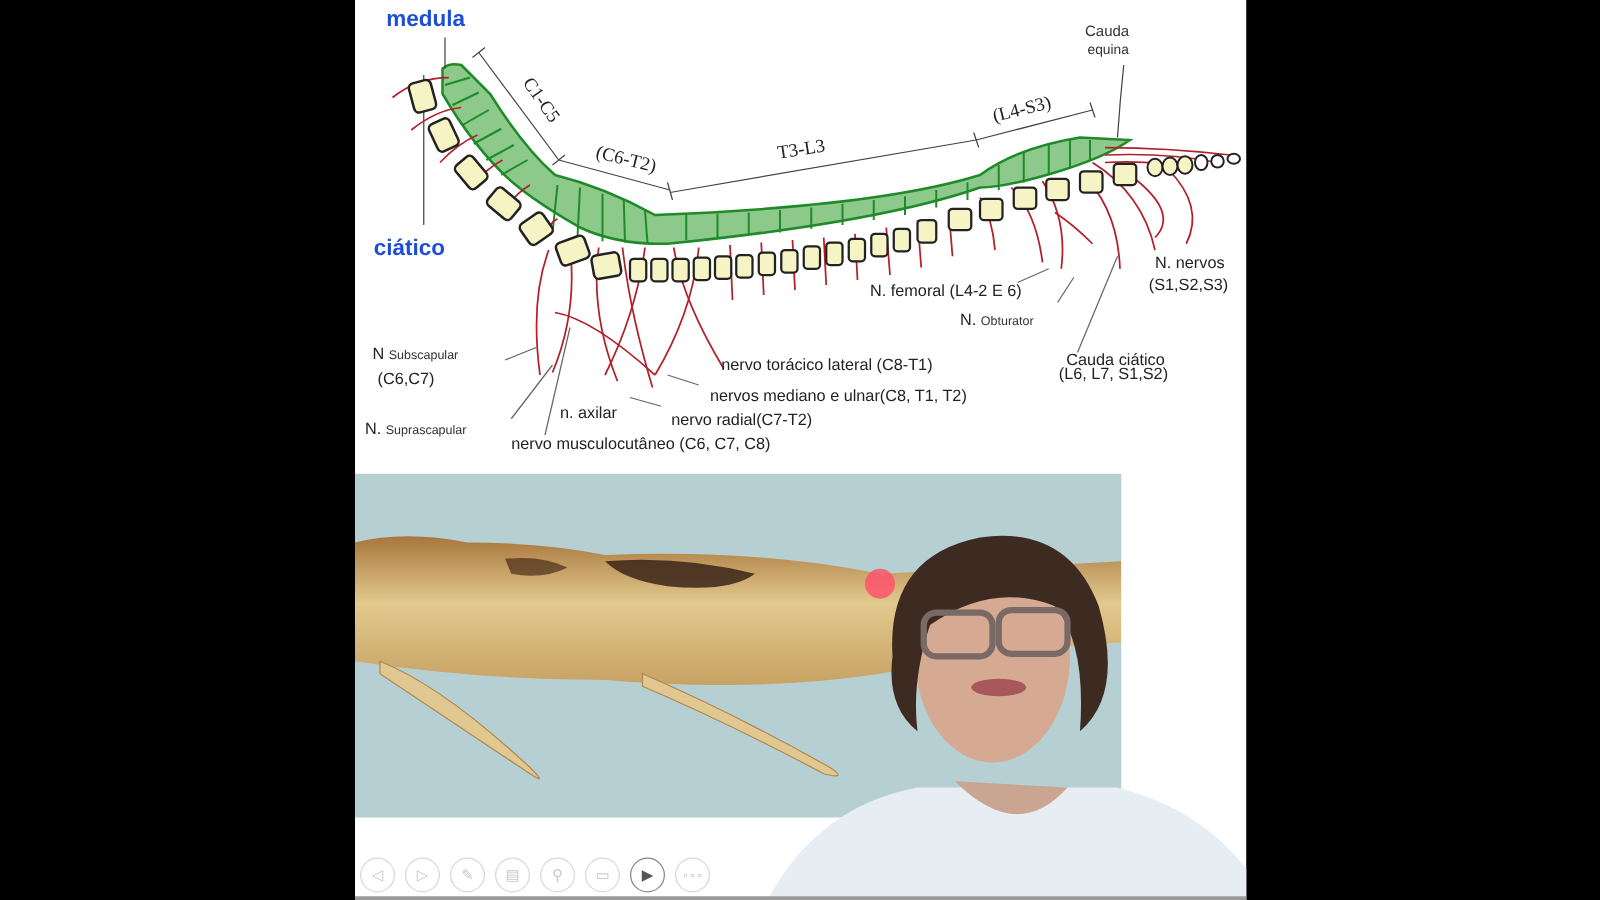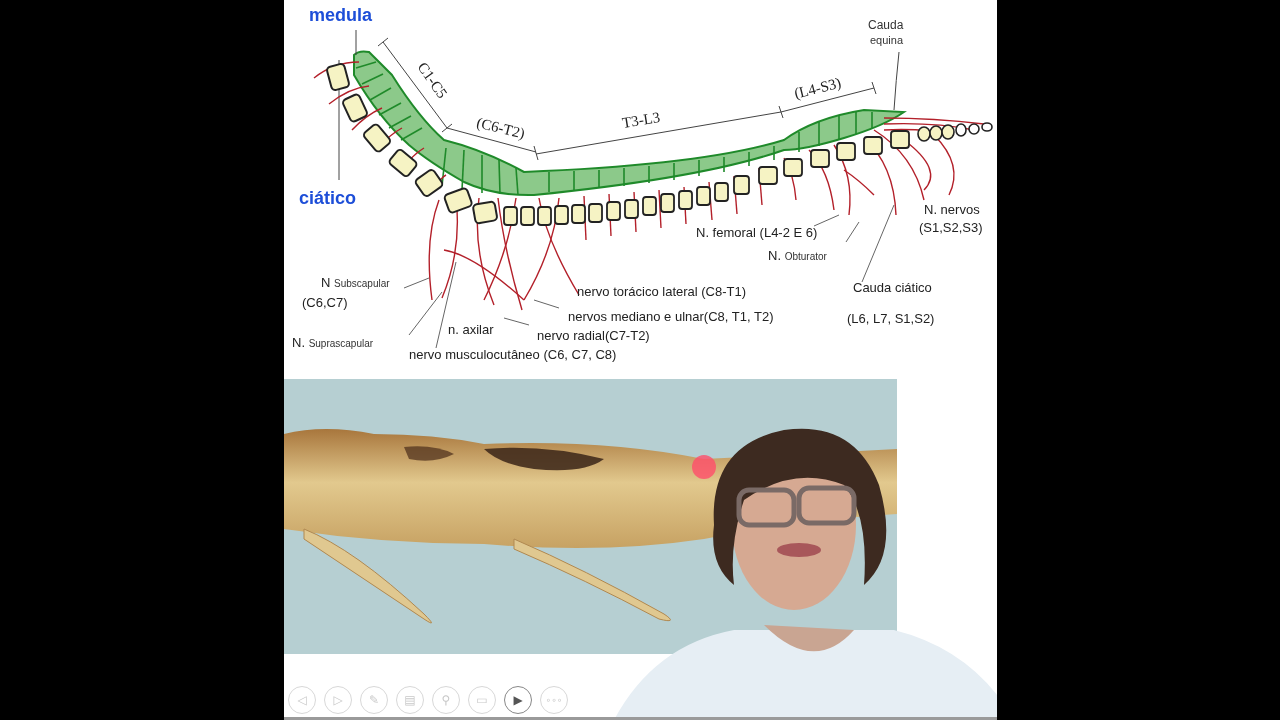--- a/index.html
+++ b/index.html
@@ -169,41 +169,41 @@
 
     <div class="lbl bold" style="left:25px;top:5px;font-size:18px;">medula</div>
     <div class="lbl bold" style="left:15px;top:188px;font-size:18px;">ciático</div>
     <div class="lbl serif" style="left:128px;top:72px;font-size:15px;transform:rotate(55deg);">C1-C5</div>
     <div class="lbl serif" style="left:192px;top:120px;font-size:15px;transform:rotate(14deg);">(C6-T2)</div>
     <div class="lbl serif" style="left:338px;top:112px;font-size:15px;transform:rotate(-9deg);">T3-L3</div>
     <div class="lbl serif" style="left:510px;top:80px;font-size:15px;transform:rotate(-14deg);">(L4-S3)</div>
     <div class="lbl small" style="left:584px;top:19px;font-size:12px;">Cauda</div>
     <div class="lbl small" style="left:586px;top:34px;font-size:11px;">equina</div>
 
-    <div class="lbl" style="left:14px;top:276px;font-size:13px;margin-left:23px;">
+    <div class="lbl" style="left:14px;top:276px;font-size:13px;">
       <span>N</span>
       <span class="small">Subscapular</span>
     </div>
     <div class="lbl" style="left:18px;top:296px;font-size:13px;">(C6,C7)</div>
     <div class="lbl" style="left:8px;top:336px;font-size:13px;">
       <span>N.</span>
       <span class="small">Suprascapular</span>
     </div>
     <div class="lbl" style="left:164px;top:323px;font-size:13px;">n. axilar</div>
     <div class="lbl" style="left:125px;top:348px;font-size:13px;">nervo musculocutâneo (C6, C7, C8)</div>
     <div class="lbl" style="left:253px;top:329px;font-size:13px;">nervo radial(C7-T2)</div>
     <div class="lbl" style="left:284px;top:310px;font-size:13px;">nervos mediano e ulnar(C8, T1, T2)</div>
     <div class="lbl" style="left:293px;top:285px;font-size:13px;">nervo torácico lateral  (C8-T1)</div>
     <div class="lbl" style="left:412px;top:226px;font-size:13px;">N. femoral (L4-2 E 6)</div>
     <div class="lbl" style="left:484px;top:249px;font-size:13px;">
       <span>N.</span>
       <span class="small">Obturator</span>
     </div>
     <div class="lbl" style="left:569px;top:281px;font-size:13px;">Cauda ciático</div>
-    <div class="lbl" style="left:563px;top:312px;font-size:13px;">(L6, L7, S1,S2)</div>
+    <div class="lbl" style="left:563px;top:292px;font-size:13px;">(L6, L7, S1,S2)</div>
     <div class="lbl" style="left:640px;top:203px;font-size:13px;">N. nervos</div>
     <div class="lbl" style="left:635px;top:221px;font-size:13px;">(S1,S2,S3)</div>
   </div>
 
   <div id="photo">
     <svg width="613" height="275" viewBox="0 0 613 275">
       <defs>
         <linearGradient id="bone" x1="0" y1="0" x2="0" y2="1">
           <stop offset="0" stop-color="#a8763c"></stop>
           <stop offset="0.45" stop-color="#e2c98e"></stop>

